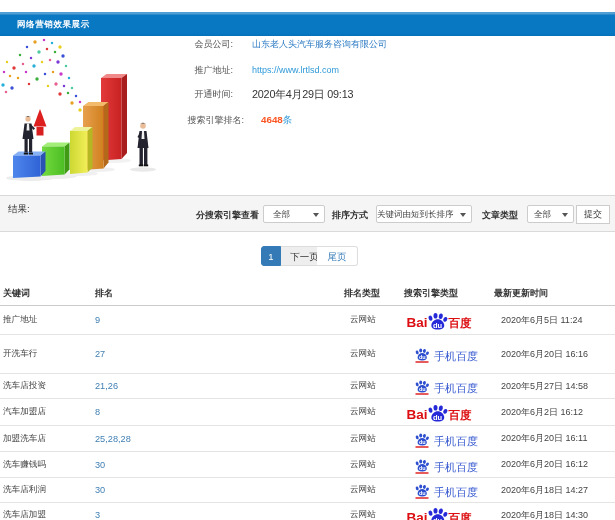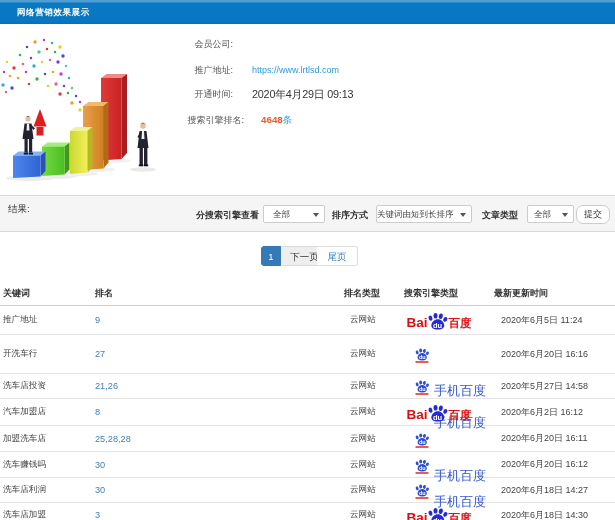--- a/index.html
+++ b/index.html
@@ -1,47 +1,47 @@
 <!DOCTYPE html>
 <html><head>
 <meta charset="utf-8">
 <style>
 html,body{margin:0;padding:0;}
 body{width:615px;height:520px;font-family:"Liberation Sans",sans-serif;background:#fff;overflow:hidden;position:relative;}
-.topbar{position:absolute;left:0;top:0;width:615px;height:24px;background:linear-gradient(#4f9ed4 0,#4f9ed4 2px,#0a78c3 3px,#0878c2 21px,#0570ba 24px);}
+.topbar{position:absolute;left:0;top:12px;width:615px;height:24px;background:linear-gradient(#4f9ed4 0,#4f9ed4 2px,#0a78c3 3px,#0878c2 21px,#0570ba 24px);}
 .topbar span{position:absolute;left:17px;top:7px;font-size:8.5px;font-weight:bold;color:#fff;letter-spacing:0.6px;}
 .inforow{position:absolute;height:26px;line-height:26px;font-size:9px;}
 .lbl{position:absolute;right:382px;color:#555;}
 .val{position:absolute;left:252px;}
 .blue1{color:#2f7cc4;}
 .blue2{color:#2f9ad8;}
 .dark{color:#333;}
 .orange{color:#fa5523;}
 .filterbar{position:absolute;left:0;top:195px;width:615px;height:37px;background:#f5f5f5;border-top:1px solid #d9d9d9;border-bottom:1px solid #d9d9d9;box-sizing:border-box;}
 .jieguo{position:absolute;left:8px;top:203px;font-size:9.5px;color:#333;}
 .flabel{position:absolute;font-size:9px;font-weight:bold;color:#333;top:209px;}
 .fsel{position:absolute;top:205px;height:18px;background:#fff;border:1px solid #ccc;border-radius:2px;box-sizing:border-box;font-size:8.5px;color:#444;line-height:16px;}
 .fsel i{position:absolute;right:5px;top:7px;width:0;height:0;border-left:3px solid transparent;border-right:3px solid transparent;border-top:4px solid #555;}
-.fbtn{position:absolute;left:576px;top:205px;width:34px;height:19px;background:#fff;border:1px solid #ccc;border-radius:7px;box-sizing:border-box;font-size:9px;color:#333;text-align:center;line-height:17px;}
+.fbtn{position:absolute;left:576px;top:205px;width:34px;height:19px;background:#fff;border:1px solid #ccc;border-radius:0;box-sizing:border-box;font-size:9px;color:#333;text-align:center;line-height:17px;}
 .pager{position:absolute;left:261px;top:246px;height:20px;font-size:9.5px;}
 .pg{position:absolute;top:0;height:20px;line-height:20px;text-align:center;box-sizing:border-box;}
 .pg1{left:0;width:20px;background:#337ab7;border:1px solid #337ab7;color:#fff;border-radius:3px 0 0 3px;}
 .pg2{left:20px;width:48px;background:#eee;border:1px solid #ddd;border-left:none;color:#333;}
 .pg3{left:56px;width:41px;background:#fff;border:1px solid #ddd;border-left:none;color:#337ab7;border-radius:0 3px 3px 0;}
 table.rank{position:absolute;left:0;top:281px;width:615px;border-collapse:collapse;table-layout:fixed;}
 table.rank th{font-size:9px;font-weight:bold;color:#333;text-align:left;padding:0;height:24px;border-bottom:1px solid #ccc;vertical-align:middle;}
 table.rank td{font-size:8.6px;color:#444;padding:0;border-bottom:1px solid #e4e4e4;vertical-align:middle;}
 table.rank td.kw{padding-left:3px;}
 table.rank td.dt{padding-left:7px;font-size:9px;}
 table.rank td.yw{padding-left:6px;}
 table.rank th.kw{padding-left:3px;}
 table.rank td.rlink{color:#4380b4;font-size:9.2px;}
 .bdbig{position:relative;display:inline-block;width:68px;height:19px;vertical-align:middle;top:1.5px;}
 .bdmob{position:relative;display:inline-block;width:72px;height:15px;vertical-align:middle;top:1.5px;}
-.mobtxt{position:absolute;left:30px;top:1px;font-size:13px;color:#3558cf;white-space:nowrap;margin-top:33px;}
+.mobtxt{position:absolute;left:30px;top:1px;font-size:11px;color:#3558cf;white-space:nowrap;}
 </style>
 </head>
 <body>
 <div class="topbar">
     <span>网络营销效果展示</span>
   </div>
 
 <svg style="position:absolute;left:0;top:24px;" width="165" height="170" viewBox="0 24 165 170">
 <defs>
 <linearGradient id="gb" x1="0" y1="0" x2="1" y2="0">
@@ -166,20 +166,21 @@
 <rect x="139.5" y="148" width="3.4" height="17" fill="#23232f"></rect>
 <rect x="144" y="148" width="3.4" height="17" fill="#23232f"></rect>
 <rect x="138.8" y="164.5" width="4.4" height="1.8" fill="#111"></rect>
 <rect x="143.8" y="164.5" width="4.4" height="1.8" fill="#111"></rect>
 <polygon points="140,132 137.5,137 139,138 141.5,133" fill="#23232f"></polygon>
 </g>
 </svg>
 
 <div class="inforow" style="left:0;top:31px;width:615px;">
     <span class="lbl">会员公司:</span>
+    <span class="val blue1">山东老人头汽车服务咨询有限公司</span>
   </div>
 <div class="inforow" style="left:0;top:57px;width:615px;">
     <span class="lbl">推广地址:</span>
     <span class="val blue2">https://www.lrtlsd.com</span>
   </div>
 <div class="inforow" style="left:0;top:81px;width:615px;">
     <span class="lbl">开通时间:</span>
     <span class="val dark" style="font-size:10.8px;letter-spacing:-0.2px">2020年4月29日 09:13</span>
   </div>
 <div class="inforow" style="left:0;top:107px;width:615px;margin-left:11px;">

